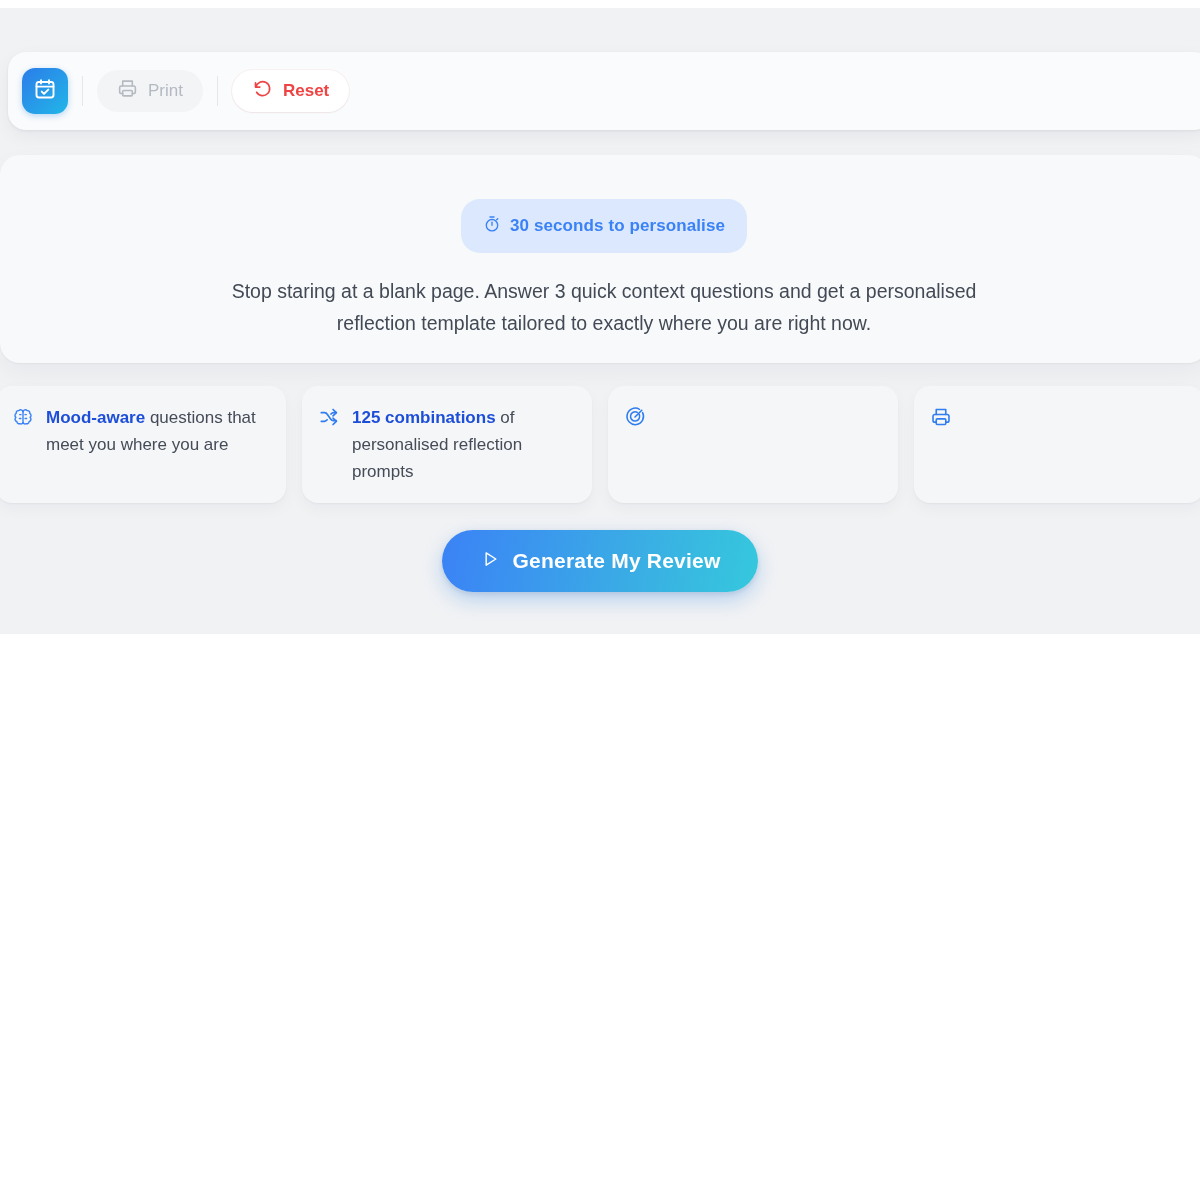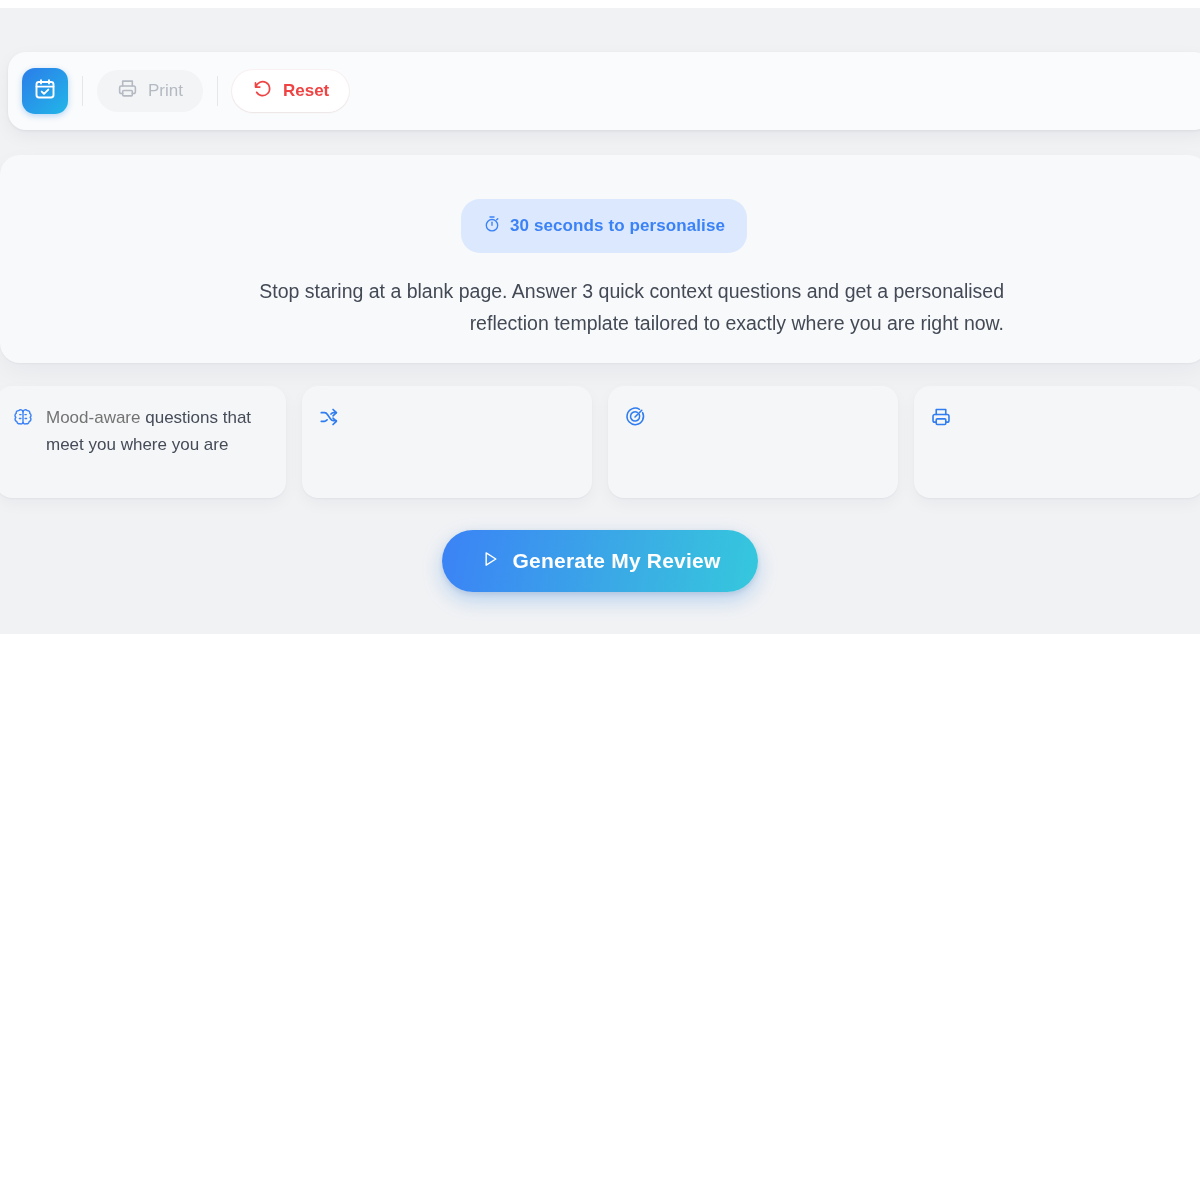--- a/index.html
+++ b/index.html
@@ -108,21 +108,21 @@
     border-radius: 19px;
     background: #dbe8fd;
     color: #3b82f6;
     font-size: 17px;
     font-weight: 700;
     letter-spacing: .1px;
   }
   .intro-copy {
     margin-top: 22px;
     width: 800px;
-    text-align: right;
+    text-align: center;
     color: #434a56;
     font-size: 19.5px;
     line-height: 32px;
   }
 
   
   .features {
     position: absolute;
     left: -4px; top: 386px;
     width: 1208px;
@@ -139,21 +139,21 @@
     display: flex;
     gap: 12px;
     align-items: flex-start;
   }
   .f-icon { flex: 0 0 auto; margin-top: 2px; }
   .f-text {
     font-size: 17px;
     line-height: 27px;
     color: #454c58;
   }
-  .f-text b { color: #737373; font-weight: 400; }
+  .f-text b { color: #1d4ed8; font-weight: 700; }
 
   
   .cta-wrap {
     position: absolute;
     left: 0; top: 530px;
     width: 1200px;
     display: flex;
     justify-content: center;
   }
   .cta {
@@ -260,20 +260,23 @@
     <div class="f-card">
       <span class="f-icon">
         <svg width="22" height="22" viewBox="0 0 24 24" fill="none" stroke="#2f7df0" stroke-width="1.85" stroke-linecap="round" stroke-linejoin="round">
           <path d="M16.4 3.8L20 7.3l-3.6 3.5"></path>
           <path d="M16.4 13.2l3.6 3.5-3.6 3.5"></path>
           <path d="M3.6 7.3h3.6c1.5 0 2.4.9 3.3 2.2l3 4.3c.9 1.3 1.8 2.2 3.3 2.2H20"></path>
           <path d="M3.6 16.7h3.6c1.2 0 2-.6 2.8-1.6"></path>
           <path d="M14.2 8.8c.8-1 1.6-1.5 2.8-1.5H20"></path>
         </svg>
       </span>
+      <div class="f-text">
+        <b>125 combinations</b><span> of personalised reflection prompts</span>
+      </div>
     </div>
 
     <div class="f-card">
       <span class="f-icon">
         <svg width="22" height="22" viewBox="0 0 24 24" fill="none" stroke="#2f7df0" stroke-width="1.7" stroke-linecap="round" stroke-linejoin="round">
           <path d="M20.3 7.2a9 9 0 1 1-3.4-3.6"></path>
           <path d="M16.6 9.2a5 5 0 1 1-2.1-2.2"></path>
           <path d="M12 12l7.4-7.4"></path>
         </svg>
       </span>

